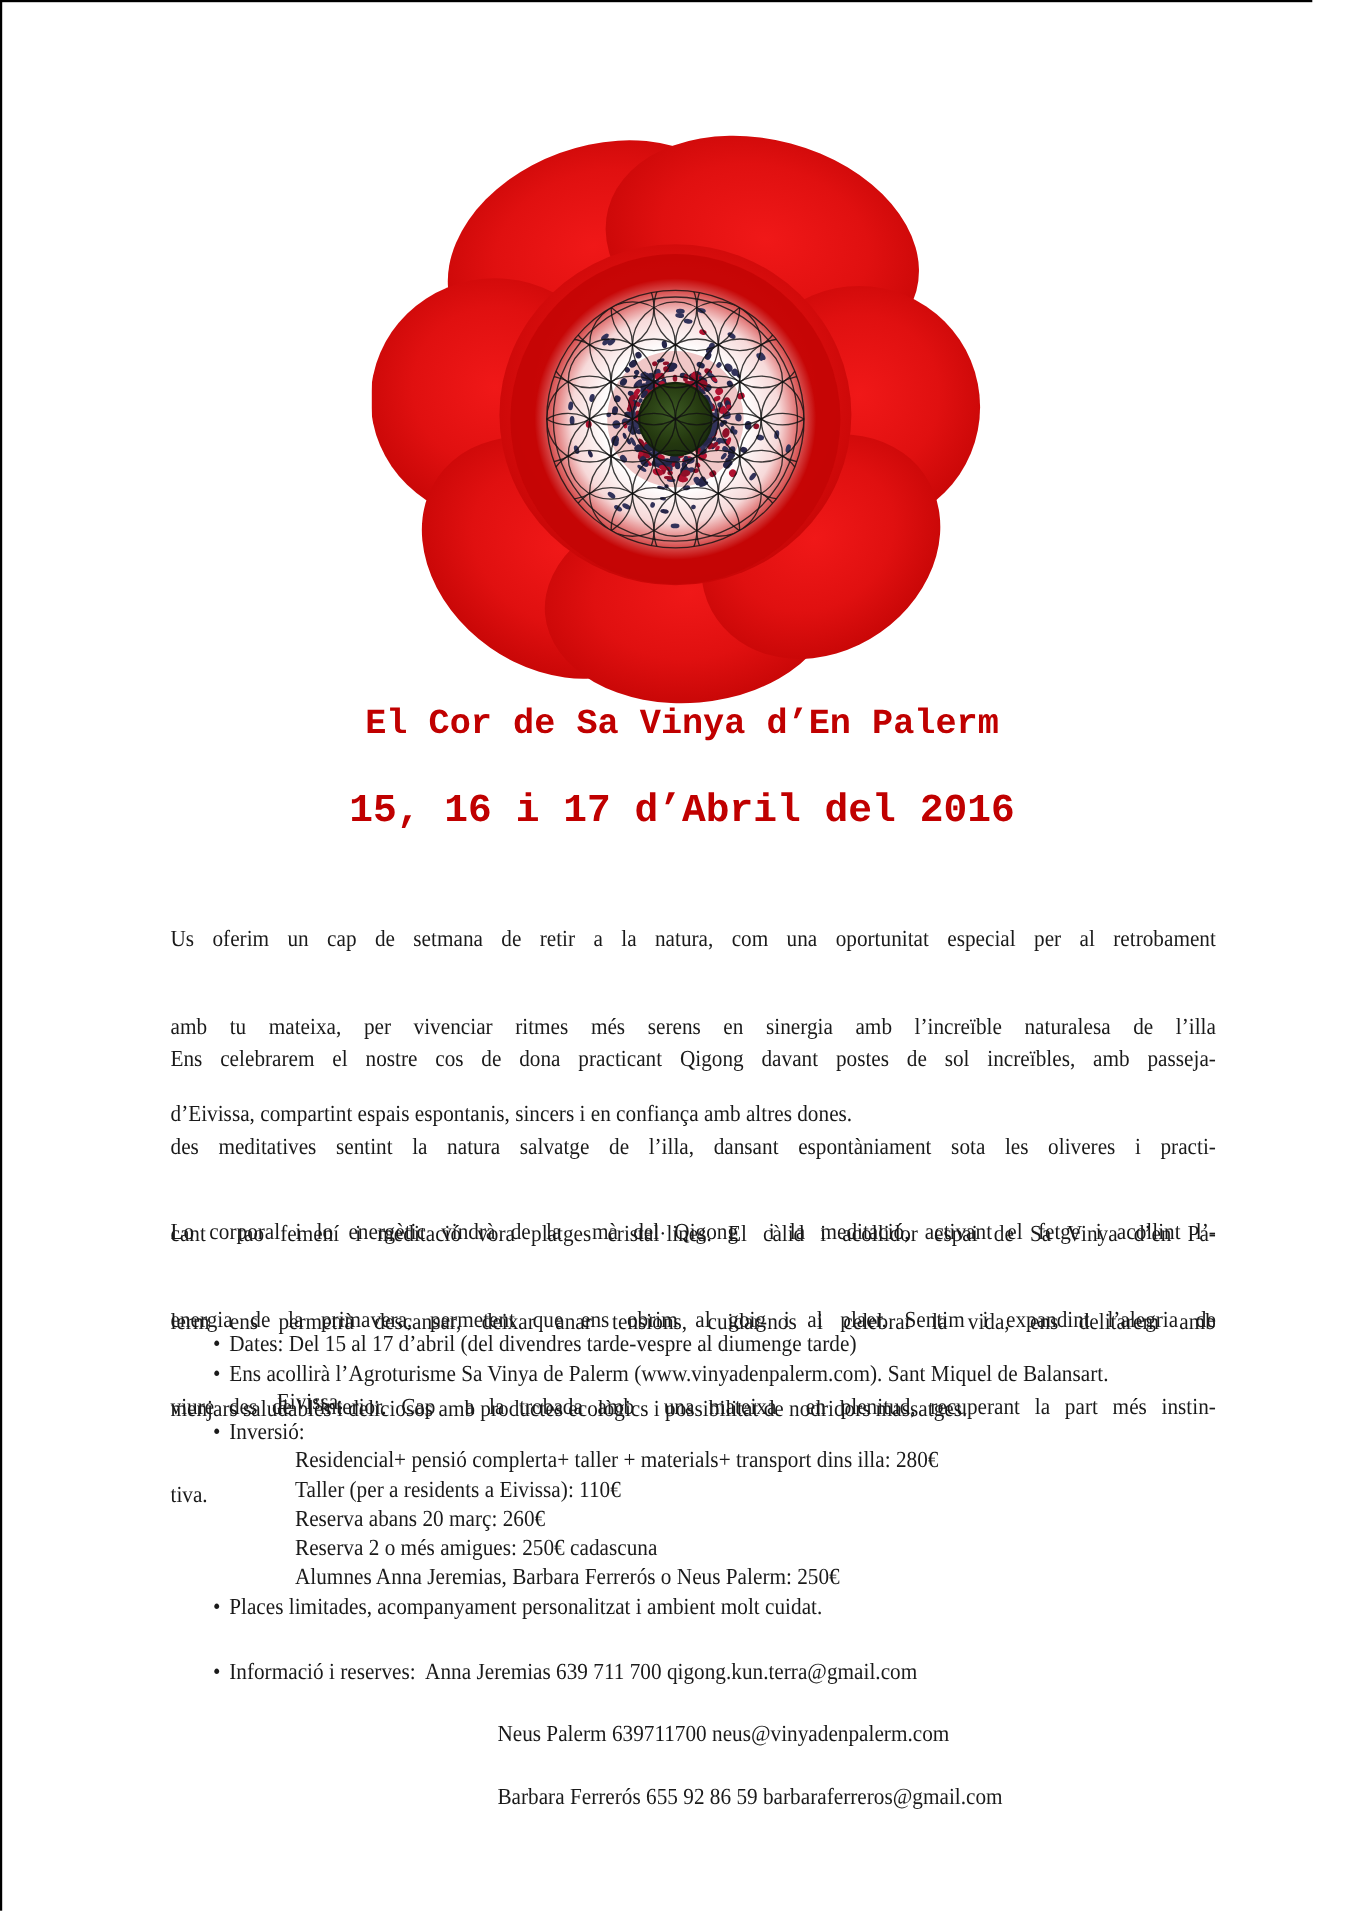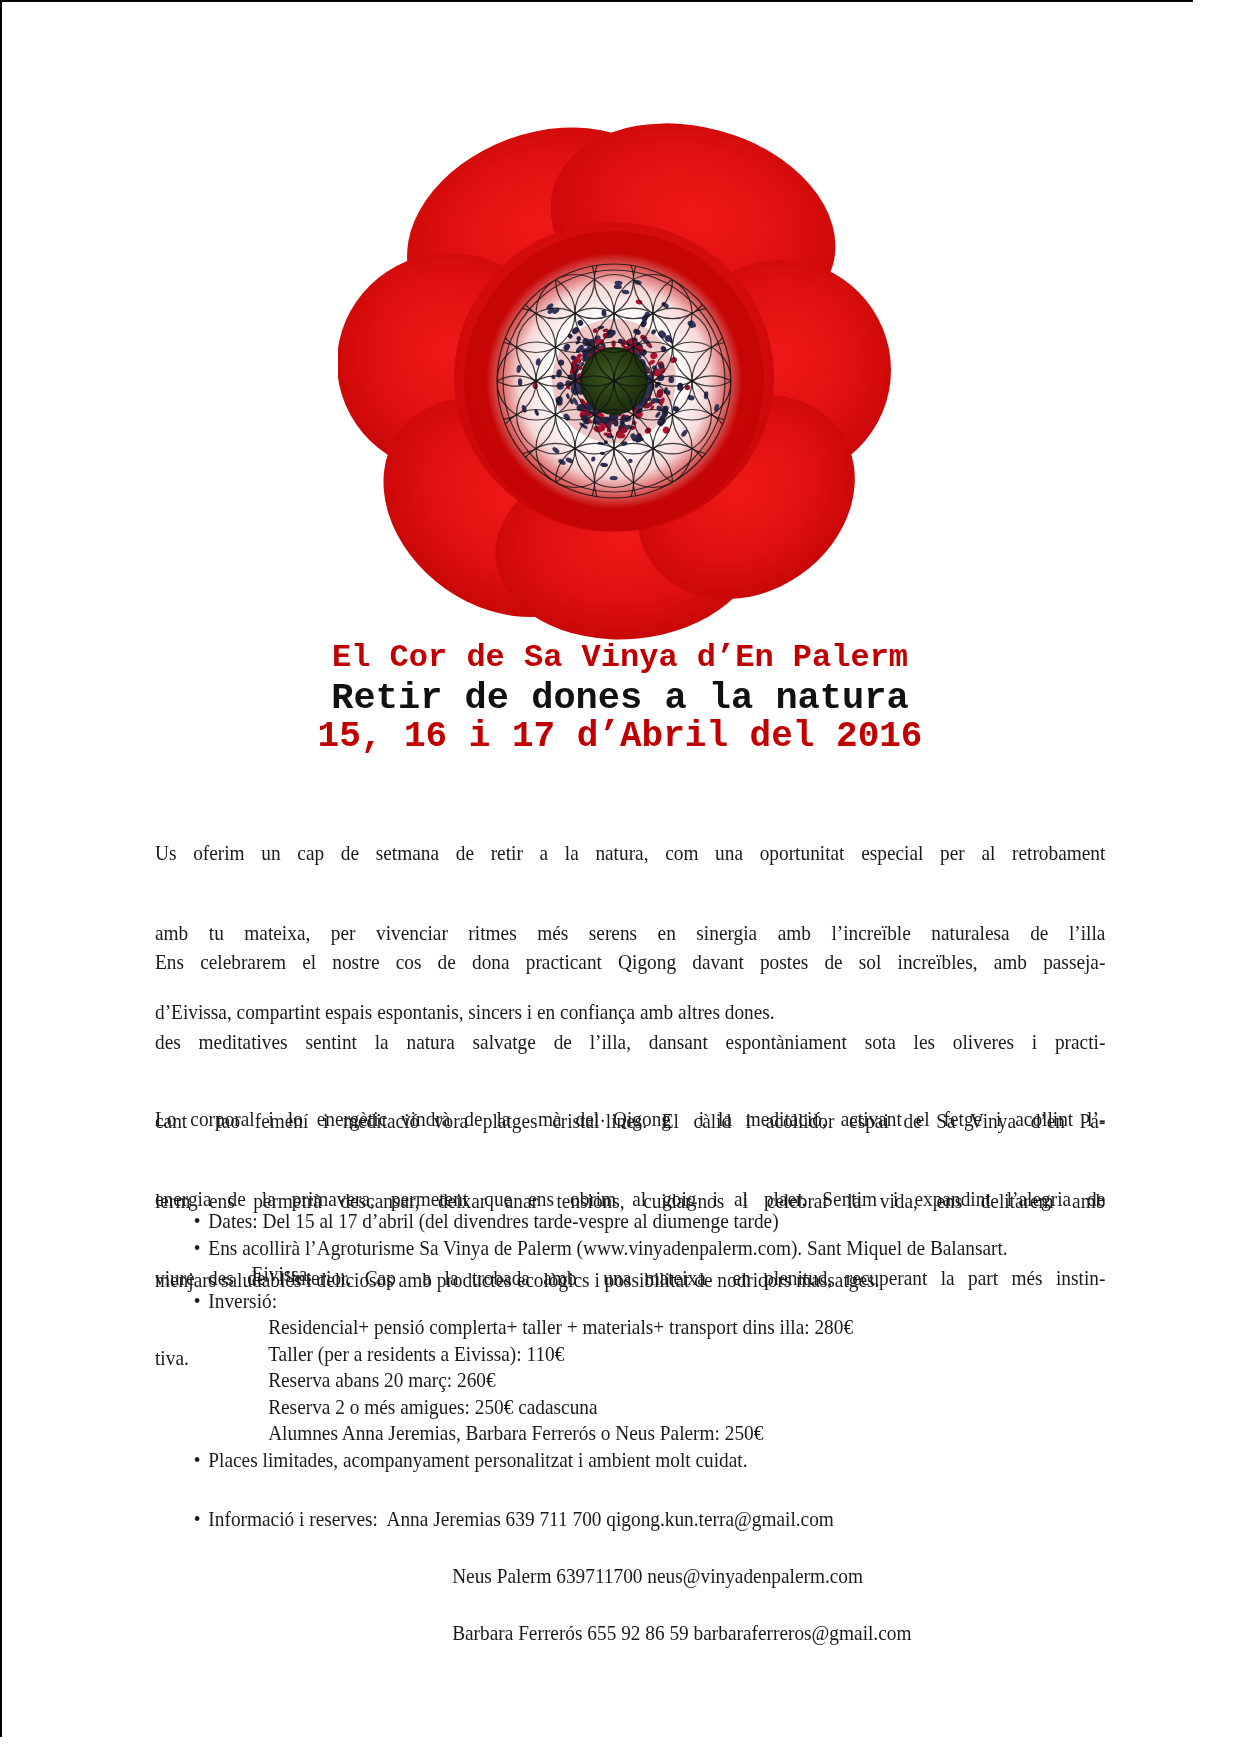--- a/index.html
+++ b/index.html
@@ -384,21 +384,20 @@
         <circle cx="373.5" cy="232.2" r="39" class="fol" stroke="#111111"></circle>
         <circle cx="393.0" cy="266.0" r="39" class="fol" stroke="#111111"></circle>
       </g>
     <g id="g-fol-outer">
       <circle class="fol" cx="276" cy="266" r="117" stroke="#111111"></circle>
       <circle class="fol" cx="276" cy="266" r="111" stroke="#111111"></circle>
     </g>
   </svg>
 
   <div class="title t1" style="color: rgb(192, 0, 0);">El Cor de Sa Vinya d’En Palerm</div>
-  <div class="title t2" style="color: rgb(17, 17, 17);">Retir de dones a la natura</div>
   <div class="title t3" style="color: rgb(192, 0, 0);">15, 16 i 17 d’Abril del 2016</div>
 
   <div class="content">
 
     <div class="para p1">
       <div class="jl">Us oferim un cap de setmana de retir a la natura, com una oportunitat especial per al retrobament</div>
       <div class="jl">amb tu mateixa, per vivenciar ritmes més serens en sinergia amb l’increïble naturalesa de l’illa</div>
       <div class="ll">d’Eivissa, compartint espais espontanis, sincers i en confiança amb altres dones.</div>
     </div>
 

